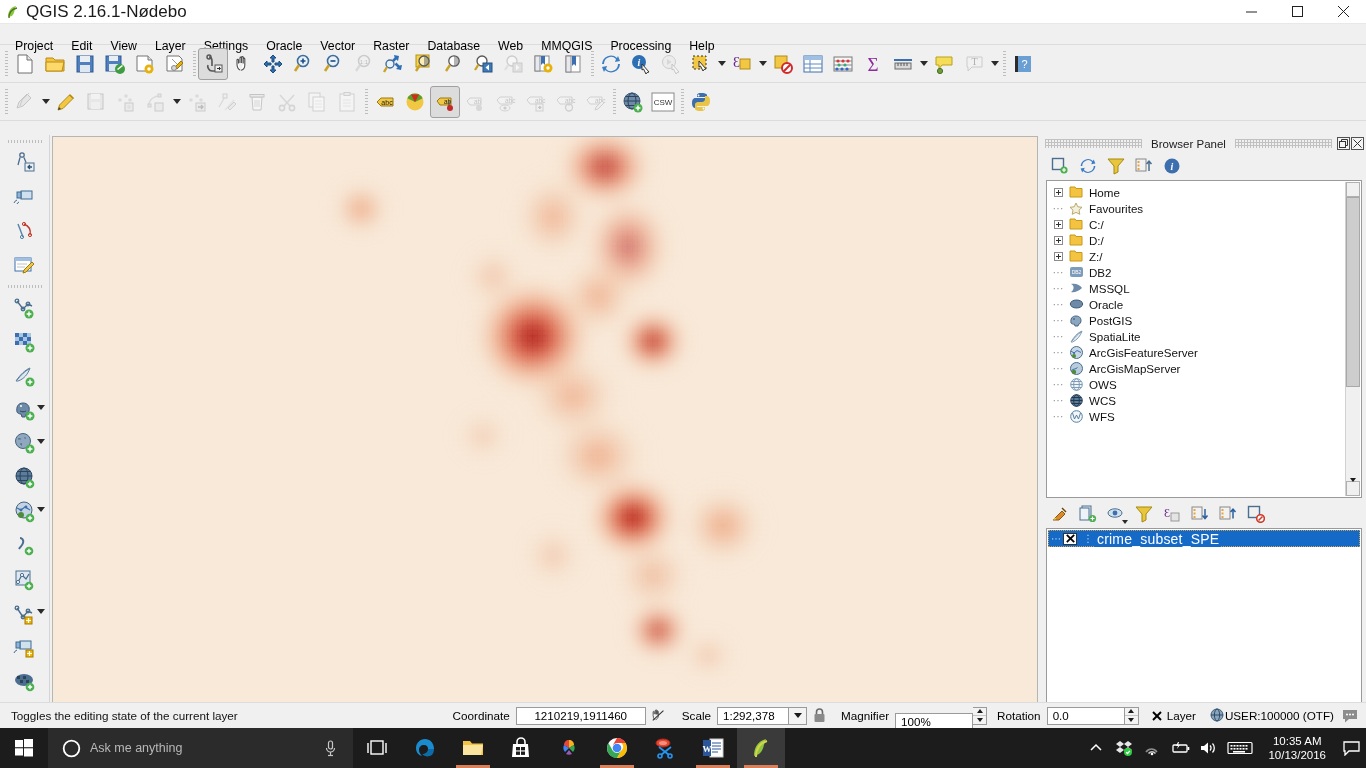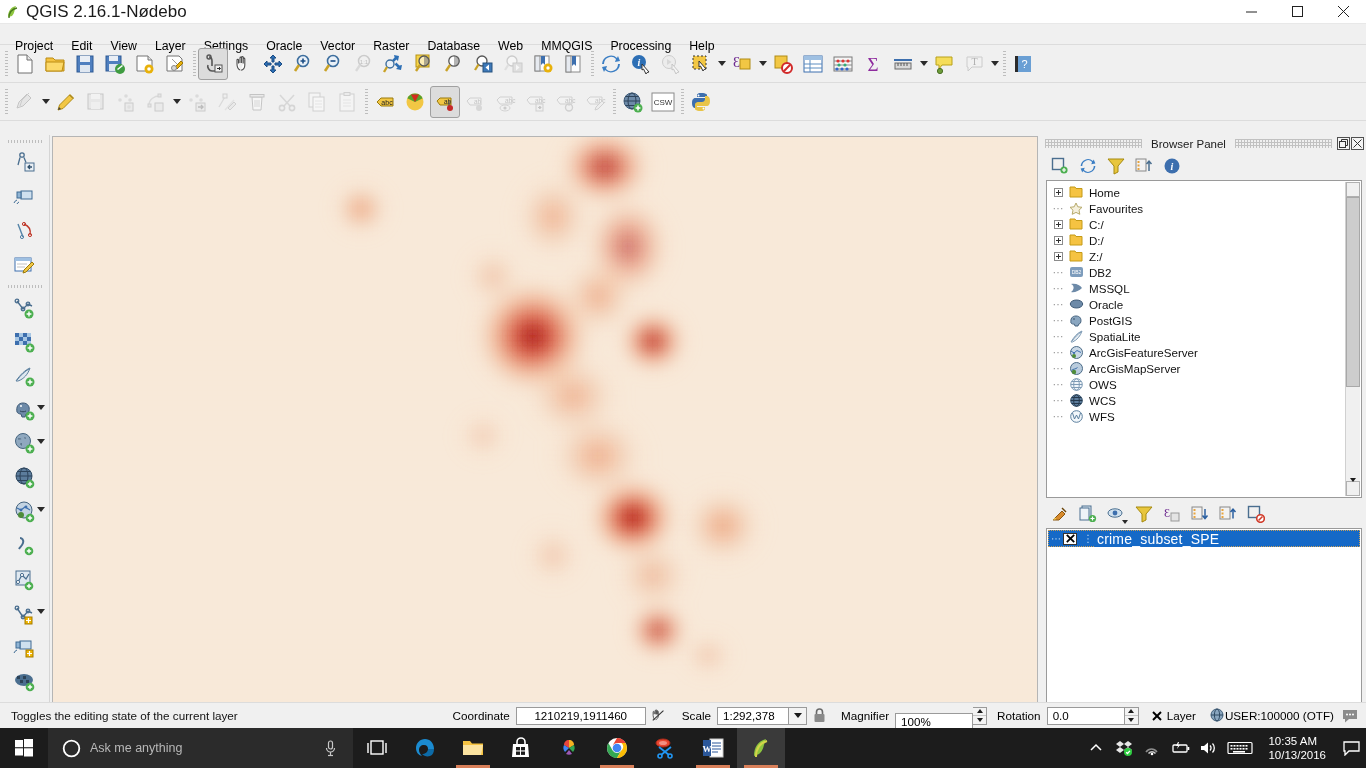--- a/index.html
+++ b/index.html
@@ -144,21 +144,21 @@
   .search{ width:305px; height:40px; background:#2b2b2b; display:flex; align-items:center;
            padding:0 10px; color:#c8c8c8; font-size:12.5px; }
   .search .cort{ width:26px; display:flex; align-items:center; justify-content:center; }
   .search .stext{ flex:1; padding-left:6px; color:#b7b7b7; }
   .tbitem{ width:48px; height:40px; display:flex; align-items:center; justify-content:center;
            position:relative; }
   .tbitem.active{ background:#3a3a3a; }
   .tbitem .ul{ position:absolute; bottom:0; left:7px; right:7px; height:3px; background:#d9805a; }
   .tray{ margin-left:auto; display:flex; align-items:center; height:40px; color:#fff; }
   .trayicon{ width:28px; height:40px; display:flex; align-items:center; justify-content:center; }
-  .clock{ padding:0 10px; font-size:11.5px; line-height:14px; color:#fff; }
+  .clock{ padding:0 10px; text-align:center; font-size:11.5px; line-height:14px; color:#fff; }
   .actc{ width:30px; height:40px; display:flex; align-items:center; justify-content:center; }
 </style>
 </head>
 <body>
 
 <div class="app">
 
   <div class="titlebar">
     <div class="tlogo">
       <svg width="16" height="16" viewBox="0 0 16 16">

